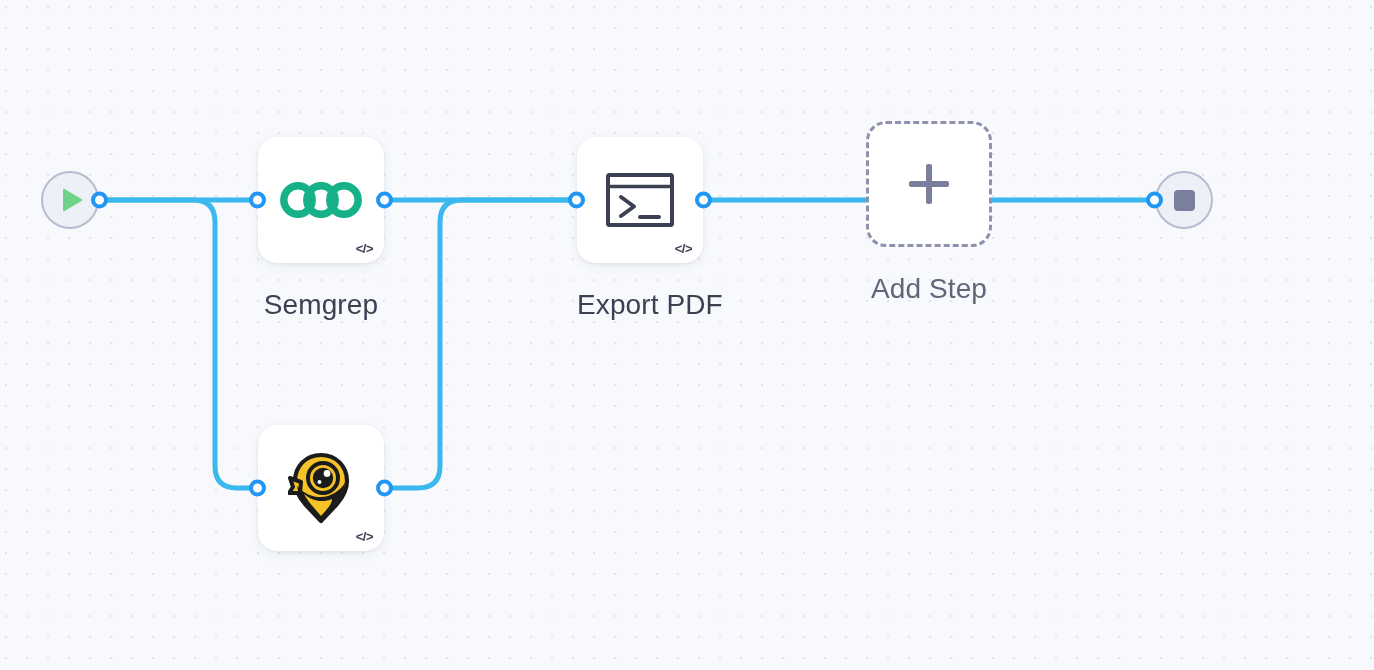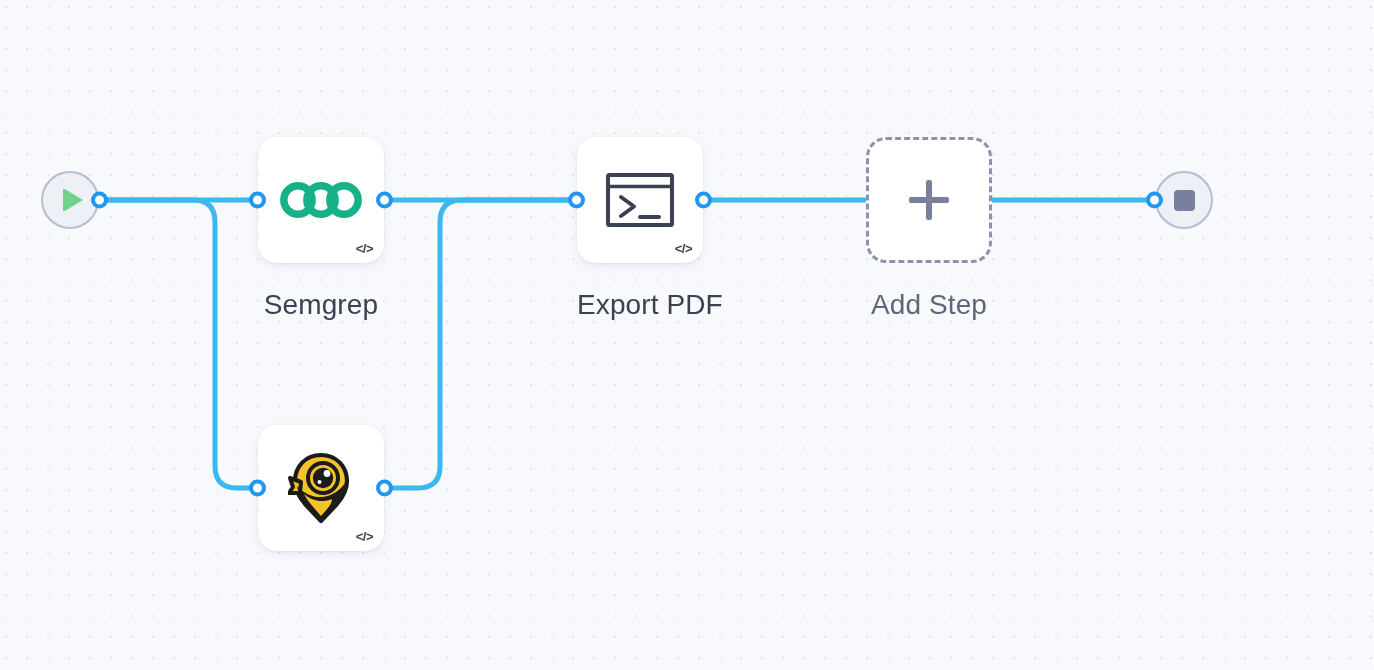--- a/index.html
+++ b/index.html
@@ -163,21 +163,21 @@
   .plus-glyph::after {
     top: 50%; left: 0;
     height: 6px; width: 40px;
     transform: translateY(-50%);
   }
 
   
   #node-semgrep   { left: 258px; top: 137px; }
   #node-bandit    { left: 258px; top: 425px; }
   #node-exportpdf { left: 577px; top: 137px; }
-  #node-addstep   { left: 866px; top: 137px; }
+  #node-addstep   { left: 866px; top: 121px; }
 
   .icon-svg { display: block; }
 </style>
 </head>
 <body>
 
 <div id="canvas">
 
   <svg id="edge-layer" viewBox="0 0 1374 670" width="1374" height="670">
 

